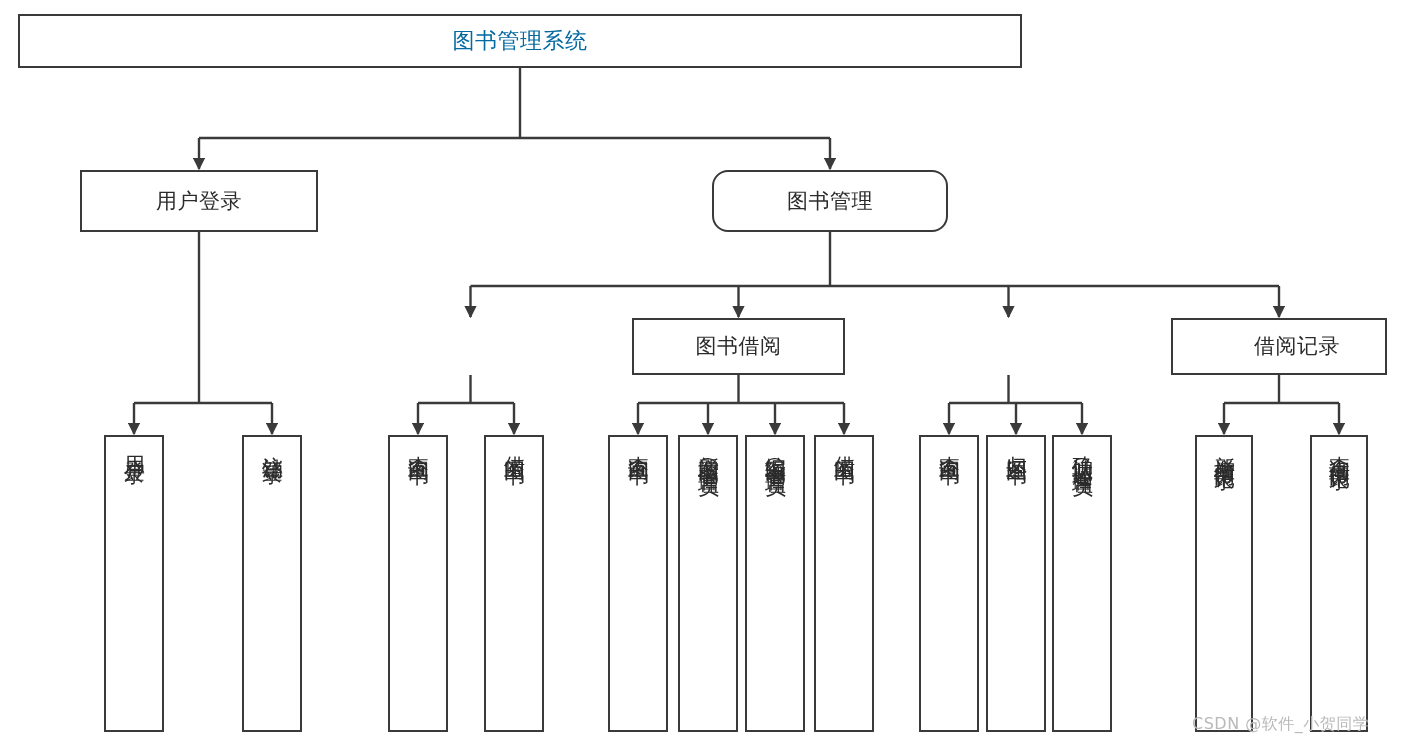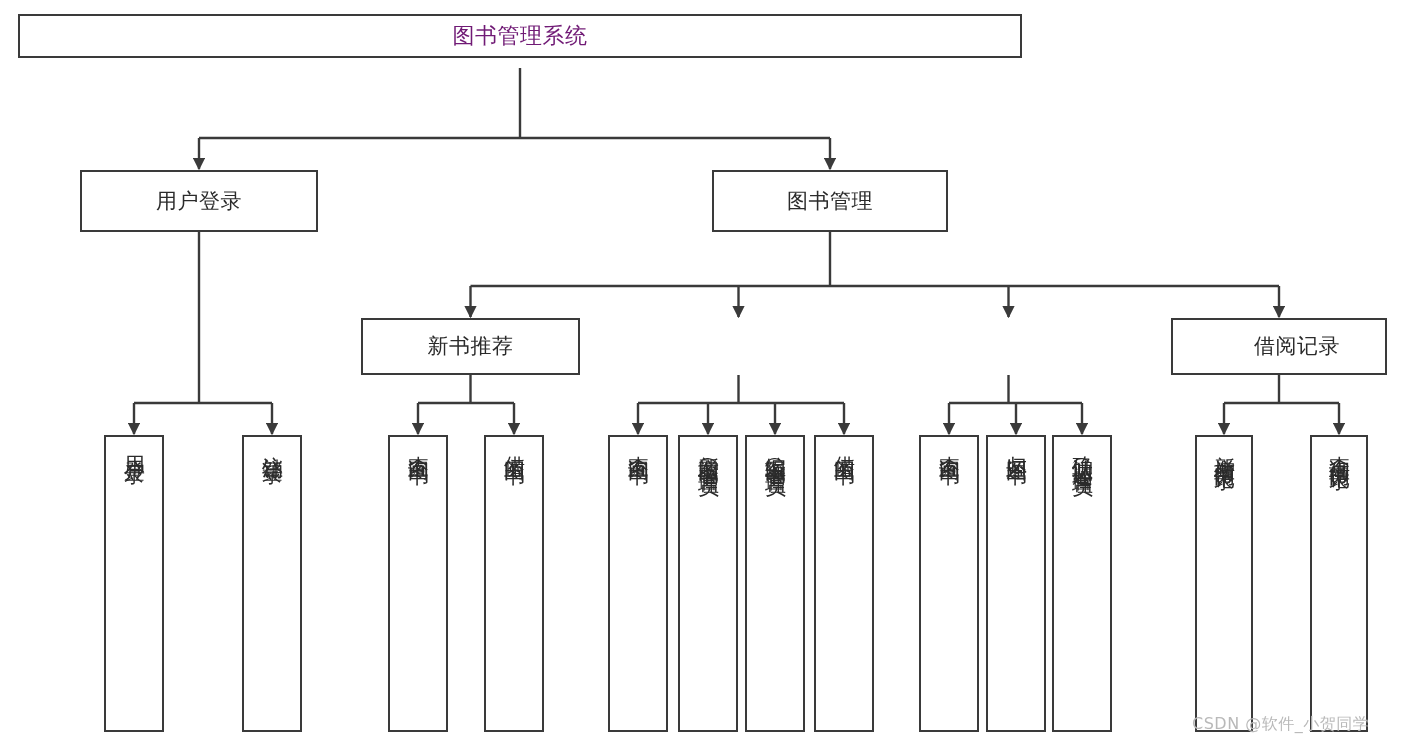--- a/index.html
+++ b/index.html
@@ -108,36 +108,36 @@
         <line x1="949" y1="403" x2="949" y2="434" stroke="#3a3a3a" stroke-width="2.4" marker-end="url(#arrow)"></line>
         <line x1="1016" y1="403" x2="1016" y2="434" stroke="#3a3a3a" stroke-width="2.4" marker-end="url(#arrow)"></line>
         <line x1="1082" y1="403" x2="1082" y2="434" stroke="#3a3a3a" stroke-width="2.4" marker-end="url(#arrow)"></line>
         <line x1="1279" y1="375" x2="1279" y2="403" stroke="#3a3a3a" stroke-width="2.4"></line>
         <line x1="1224" y1="403" x2="1339" y2="403" stroke="#3a3a3a" stroke-width="2.4"></line>
         <line x1="1224" y1="403" x2="1224" y2="434" stroke="#3a3a3a" stroke-width="2.4" marker-end="url(#arrow)"></line>
         <line x1="1339" y1="403" x2="1339" y2="434" stroke="#3a3a3a" stroke-width="2.4" marker-end="url(#arrow)"></line>
       </g>
   </svg>
 
-  <div class="node root horiz" style="left: 18px; top: 14px; width: 1004px; height: 44px; border-color: rgb(58, 58, 58); color: #701a75;">
+  <div class="node root horiz" style="left: 18px; top: 14px; width: 1004px; height: 54px; border-color: rgb(58, 58, 58); color: #0369a1;">
     <span class="label">图书管理系统</span>
   </div>
 
   <div class="node horiz" style="left: 80px; top: 170px; width: 238px; height: 62px; border-color: rgb(58, 58, 58); color: rgb(43, 43, 43);">
     <span class="label">用户登录</span>
   </div>
 
-  <div class="node horiz" style="left: 712px; top: 170px; width: 236px; height: 62px; border-color: rgb(58, 58, 58); color: rgb(43, 43, 43);">
+  <div class="node horiz" style="left: 712px; top: 170px; width: 236px; height: 62px; border-color: rgb(58, 58, 58); color: rgb(43, 43, 43); border-radius: 16px;">
     <span class="label">图书管理</span>
   </div>
 
-  <div class="node horiz" style="left: 361px; top: 318px; width: 219px; height: 57px; border-color: rgb(58, 58, 58); color: rgb(43, 43, 43);">
-    <span class="label">新书推荐</span>
+
+  <div class="node horiz" style="left: 632px; top: 318px; width: 213px; height: 57px; border-color: rgb(58, 58, 58); color: rgb(43, 43, 43);">
+    <span class="label">图书借阅</span>
   </div>
-
 
 
   <div class="node horiz" style="left: 1171px; top: 318px; width: 216px; height: 57px; border-color: rgb(58, 58, 58); color: rgb(43, 43, 43); padding-left: 36px;">
     <span class="label">借阅记录</span>
   </div>
 
   <div class="node vert" style="left: 104px; top: 435px; width: 60px; height: 297px; border-color: rgb(58, 58, 58); color: rgb(43, 43, 43);">
     <span class="label">用户登录</span>
   </div>
 

